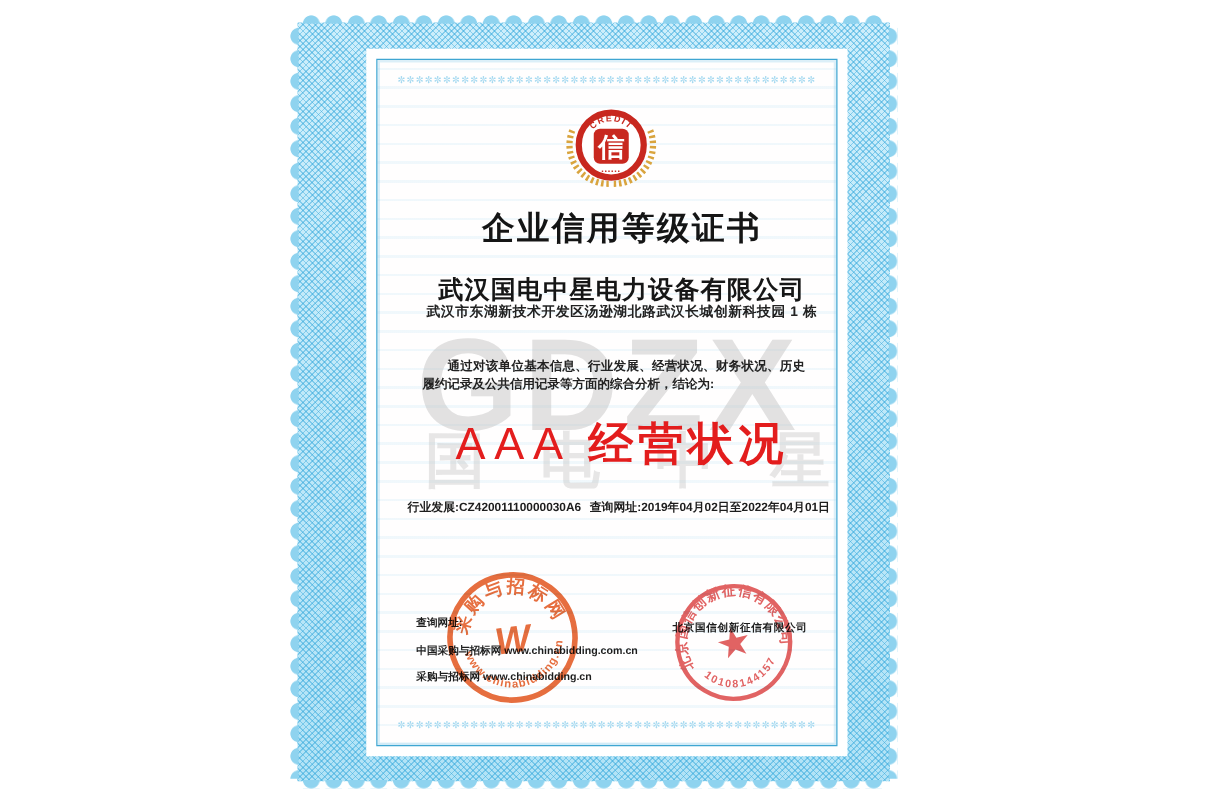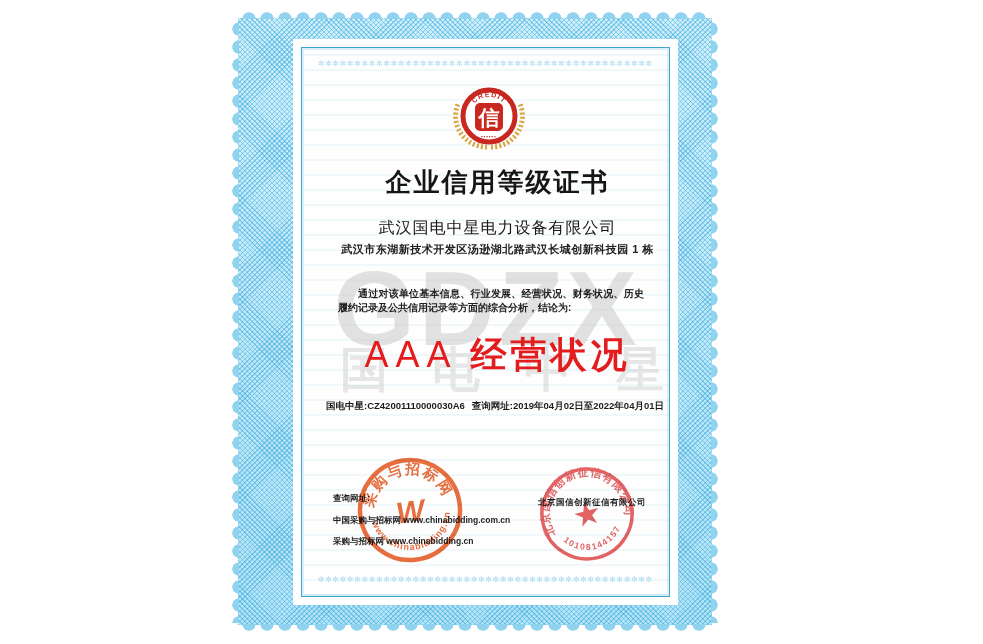--- a/index.html
+++ b/index.html
@@ -40,21 +40,21 @@
   .star-row{left:8px;right:8px;height:10px;overflow:hidden;white-space:nowrap;text-align:center;
     color:#a5d9f0;font-size:7.5px;letter-spacing:1px;line-height:10px;z-index:1;}
 
   .wm-letters{left:14px;top:208px;width:342px;text-align:center;z-index:0;
     font-size:105px;font-weight:bold;letter-spacing:4px;color:rgba(186,186,186,.42);
     line-height:1;white-space:nowrap;}
   .wm-hanzi{left:38px;top:298px;z-index:0;font-size:48px;font-weight:bold;
     letter-spacing:44px;color:rgba(196,196,196,.40);white-space:nowrap;line-height:1;}
 
   .title{top:117px;font-size:26px;font-weight:bold;letter-spacing:2px;color:#151515;z-index:1;}
-  .company{top:170px;font-size:16px;font-weight:normal;letter-spacing:1px;color:#161616;z-index:1;text-align:center;}
+  .company{top:170px;font-size:20px;font-weight:bold;letter-spacing:1px;color:#161616;z-index:1;text-align:center;}
   .address{top:194px;font-size:11px;font-weight:bold;letter-spacing:.5px;color:#222;z-index:1;}
   .bodytext{left:36px;top:239px;width:306px;font-size:10px;line-height:13.5px;
     font-weight:bold;color:#222;text-align:justify;text-indent:2em;z-index:1;}
   .rating{top:283px;z-index:1;color:#e31d1d;white-space:nowrap;}
   .rating .grade{font-family:"Liberation Sans",sans-serif;font-weight:normal;font-size:36px;letter-spacing:7px;}
   .rating .suffix{font-family:"Liberation Serif",serif;font-weight:bold;font-size:36px;letter-spacing:4px;}
   .certrow{left:24px;top:352px;width:338px;display:flex;justify-content:space-between;
     font-size:9.5px;font-weight:bold;color:#1d1d1d;z-index:1;}
   .query{left:31px;top:440px;font-size:8.5px;font-weight:bold;color:#1e1e1e;line-height:21.5px;z-index:1;}
   .issuer{left:236px;top:449px;font-size:8.5px;font-weight:bold;color:#1c1c1c;letter-spacing:.5px;z-index:1;}
@@ -101,21 +101,21 @@
 
       <div class="abs ctr address">武汉市东湖新技术开发区汤逊湖北路武汉长城创新科技园 1 栋</div>
 
       <div class="abs bodytext">通过对该单位基本信息、行业发展、经营状况、财务状况、历史履约记录及公共信用记录等方面的综合分析，结论为:</div>
 
       <div class="abs ctr rating">
         <span class="grade">AAA</span><span class="suffix"> 经营状况</span>
       </div>
 
       <div class="abs certrow">
-        <span><span>国电中星:</span><span>CZ42001110000030A6</span></span>
+        <span><span>行业发展:</span><span>CZ42001110000030A6</span></span>
         <span><span>查询网址:</span><span>2019年04月02日至2022年04月01日</span></span>
       </div>
 
       <div class="abs query">
         <div>查询网址:</div>
         <div>中国采购与招标网 www.chinabidding.com.cn</div>
         <div>采购与招标网 www.chinabidding.cn</div>
       </div>
 
       <div class="abs issuer">北京国信创新征信有限公司</div>

